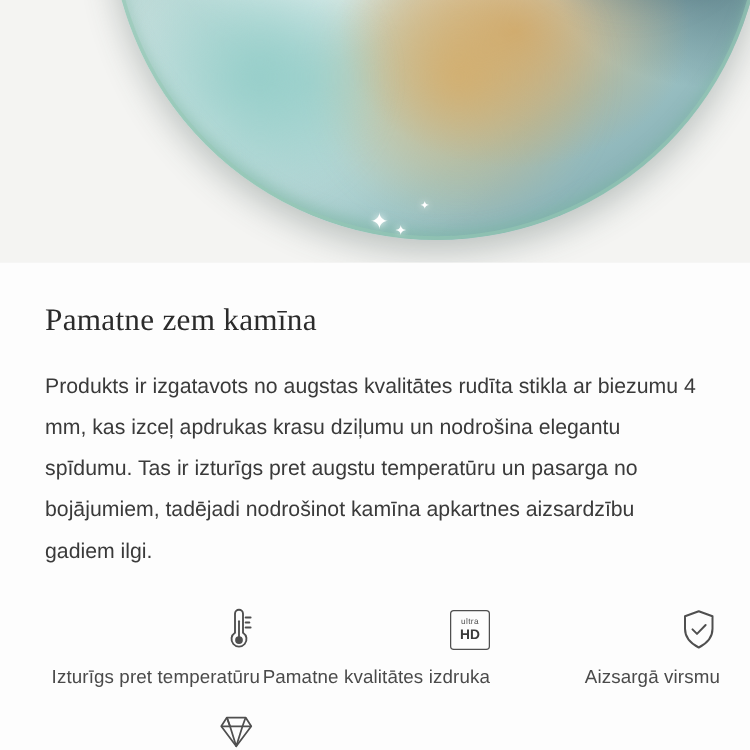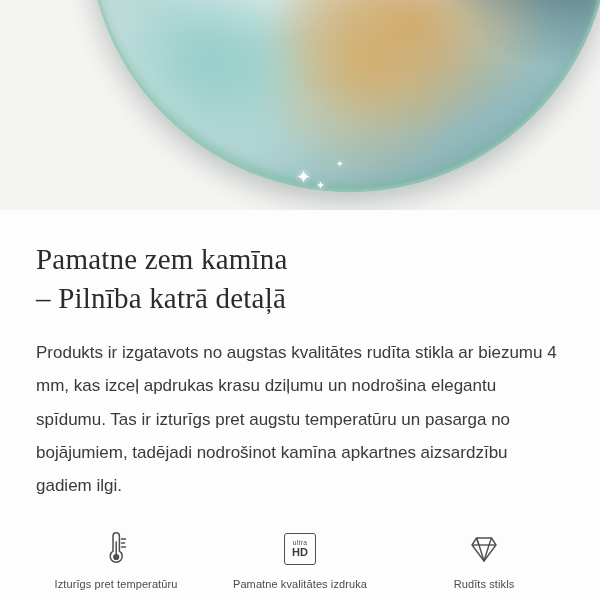--- a/index.html
+++ b/index.html
@@ -97,21 +97,21 @@
   .sp1 { left: 296px; top: 168px; font-size: 18px; }
   .sp2 { left: 316px; top: 180px; font-size: 11px; }
   .sp3 { left: 336px; top: 160px; font-size: 9px; }
 
   
   .content {
     padding: 30px 36px 0 36px;
   }
   .title {
     font-family: "Liberation Serif", serif;
-    font-size: 29px;
+    font-size: 25px;
     line-height: 1.35;
     color: #2b2b2b;
     font-weight: 400;
     margin: 0 0 18px 0;
     letter-spacing: 0.2px;
   }
   .title .line {
     display: block;
   }
   .paragraph {
@@ -126,32 +126,32 @@
   .features {
     margin-top: 26px;
     padding: 0 24px;
     display: grid;
     grid-template-columns: repeat(3, 1fr);
     row-gap: 14px;
   }
   .feature {
     display: flex;
     flex-direction: column;
-    align-items: center;
+    align-items: flex-end;
     text-align: center;
   }
   .feature-icon {
     height: 42px;
     display: flex;
     align-items: center;
     justify-content: center;
     margin-bottom: 8px;
   }
   .feature-label {
-    font-size: 11px;
+    font-size: 15px;
     color: #4a4a4a;
     letter-spacing: 0.1px;
   }
   .hd-box {
     width: 30px;
     height: 30px;
     border: 1.6px solid #4f4f4f;
     border-radius: 3px;
     display: flex;
     flex-direction: column;
@@ -188,21 +188,20 @@
     </div>
     <div class="glass-rim"></div>
     <span class="sparkle sp1">✦</span>
     <span class="sparkle sp2">✦</span>
     <span class="sparkle sp3">✦</span>
   </div>
 
   <div class="content">
     <h1 class="title">
       <span class="line">Pamatne zem kamīna</span>
-      <span class="line">– Pilnība katrā detaļā</span>
     </h1>
     <p class="paragraph">Produkts ir izgatavots no augstas kvalitātes rudīta stikla ar biezumu 4 mm, kas izceļ apdrukas krasu dziļumu un nodrošina elegantu spīdumu. Tas ir izturīgs pret augstu temperatūru un pasarga no bojājumiem, tadējadi nodrošinot kamīna apkartnes aizsardzību gadiem ilgi.</p>
   </div>
 
   <div class="features">
 
     <div class="feature">
       <div class="feature-icon">
         <svg width="34" height="38" viewBox="0 0 34 38" fill="none" stroke="#4f4f4f" stroke-width="1.5" stroke-linecap="round">
           <path d="M14 6a3.2 3.2 0 0 1 6.4 0v15.2a6 6 0 1 1-6.4 0z"></path>
@@ -219,20 +218,29 @@
     <div class="feature">
       <div class="feature-icon">
         <div class="hd-box">
           <span class="t">ultra</span>
           <span class="b">HD</span>
         </div>
       </div>
       <div class="feature-label">Pamatne kvalitātes izdruka</div>
     </div>
 
+    <div class="feature">
+      <div class="feature-icon">
+        <svg width="34" height="38" viewBox="0 0 34 38" fill="none" stroke="#4f4f4f" stroke-width="1.6" stroke-linecap="round" stroke-linejoin="round">
+          <path d="M17 4l11 4v10c0 7-5 12-11 15C11 30 6 25 6 18V8z"></path>
+          <path d="M12 18.5l3.6 3.6L22.5 15"></path>
+        </svg>
+      </div>
+      <div class="feature-label">Aizsargā virsmu</div>
+    </div>
 
     <div class="feature">
       <div class="feature-icon">
         <svg width="38" height="34" viewBox="0 0 38 34" fill="none" stroke="#4f4f4f" stroke-width="1.4" stroke-linejoin="round">
           <path d="M7 13L19 29 31 13 26.5 6h-15z"></path>
           <path d="M7 13h24"></path>
           <path d="M11.5 6l2.5 7-
           "></path>
           <path d="M14 13l5 16 5-16"></path>
           <path d="M11.5 6L14 13"></path>

